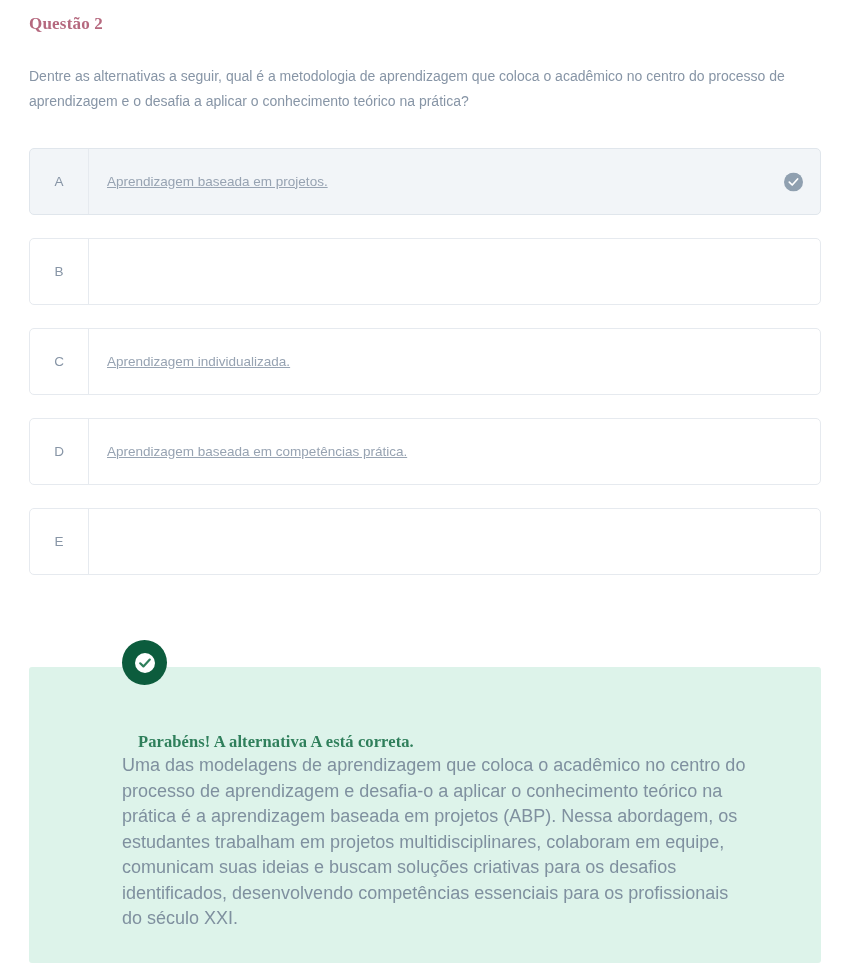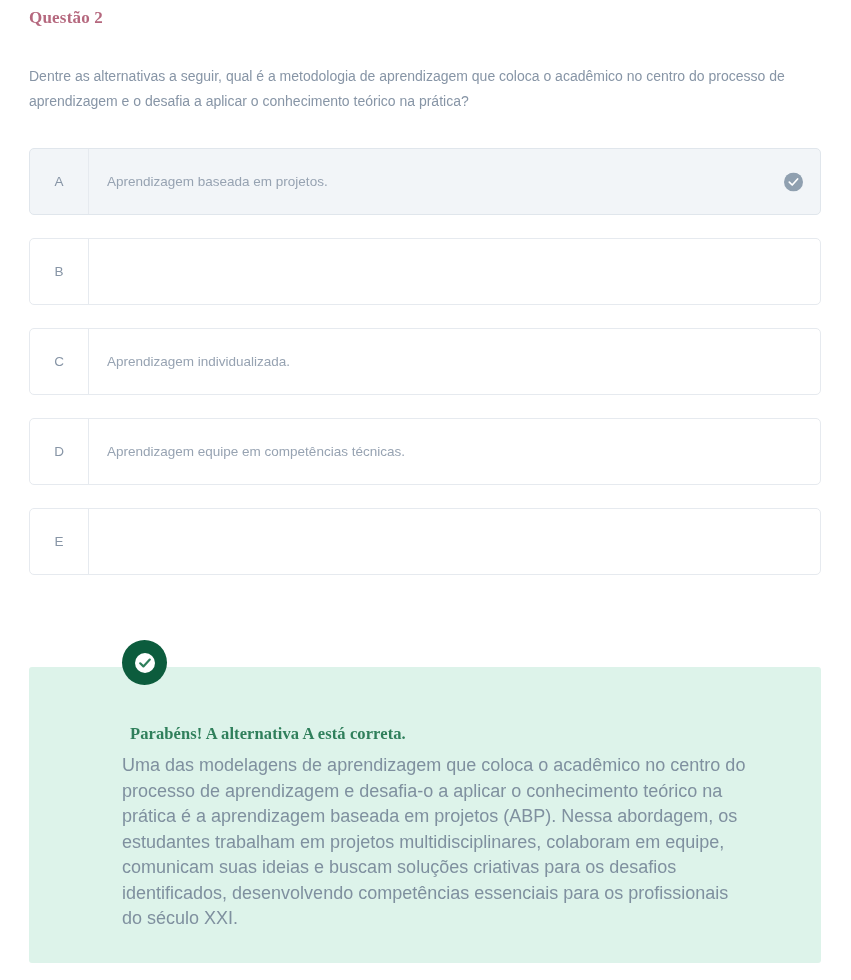--- a/index.html
+++ b/index.html
@@ -20,21 +20,21 @@
     position: relative;
     width: 851px;
     height: 980px;
     padding: 0;
   }
 
   
   .question-title {
     position: absolute;
     left: 29px;
-    top: 8px;
+    top: 14px;
     font-family: "Liberation Serif", serif;
     font-size: 17px;
     font-weight: 700;
     color: #b5687e;
     letter-spacing: 0.2px;
     margin: 0;
   }
 
   .question-statement {
     position: absolute;
@@ -87,20 +87,21 @@
     display: flex;
     align-items: center;
     padding-left: 18px;
     padding-right: 18px;
   }
 
   .alt-text {
     font-size: 13.5px;
     color: #97a3b2;
     line-height: 20px;
+    text-decoration: underline;
   }
 
   .alt-check {
     position: absolute;
     right: 17px;
     top: 50%;
     transform: translateY(-50%);
     width: 19px;
     height: 19px;
     display: none;
@@ -131,21 +132,21 @@
     align-items: center;
     justify-content: center;
   }
 
   .feedback-badge svg { display: block; }
 
   .feedback-title {
     position: absolute;
     left: 122px;
     top: 716px;
-    margin: 8px;
+    margin: 16px;
     font-family: "Liberation Serif", serif;
     font-size: 16.5px;
     font-weight: 700;
     color: #2f7f5b;
     letter-spacing: 0.1px;
   }
 
   .feedback-text {
     position: absolute;
     left: 122px;
@@ -188,21 +189,21 @@
     <div class="alternative">
       <div class="alt-letter">C</div>
       <div class="alt-body">
         <span class="alt-text">Aprendizagem individualizada.</span>
       </div>
     </div>
 
     <div class="alternative">
       <div class="alt-letter">D</div>
       <div class="alt-body">
-        <span class="alt-text">Aprendizagem equipe em competências técnicas.</span>
+        <span class="alt-text">Aprendizagem baseada em competências prática.</span>
       </div>
     </div>
 
     <div class="alternative">
       <div class="alt-letter">E</div>
     </div>
 
   </div>
 
   <div class="feedback"></div>

